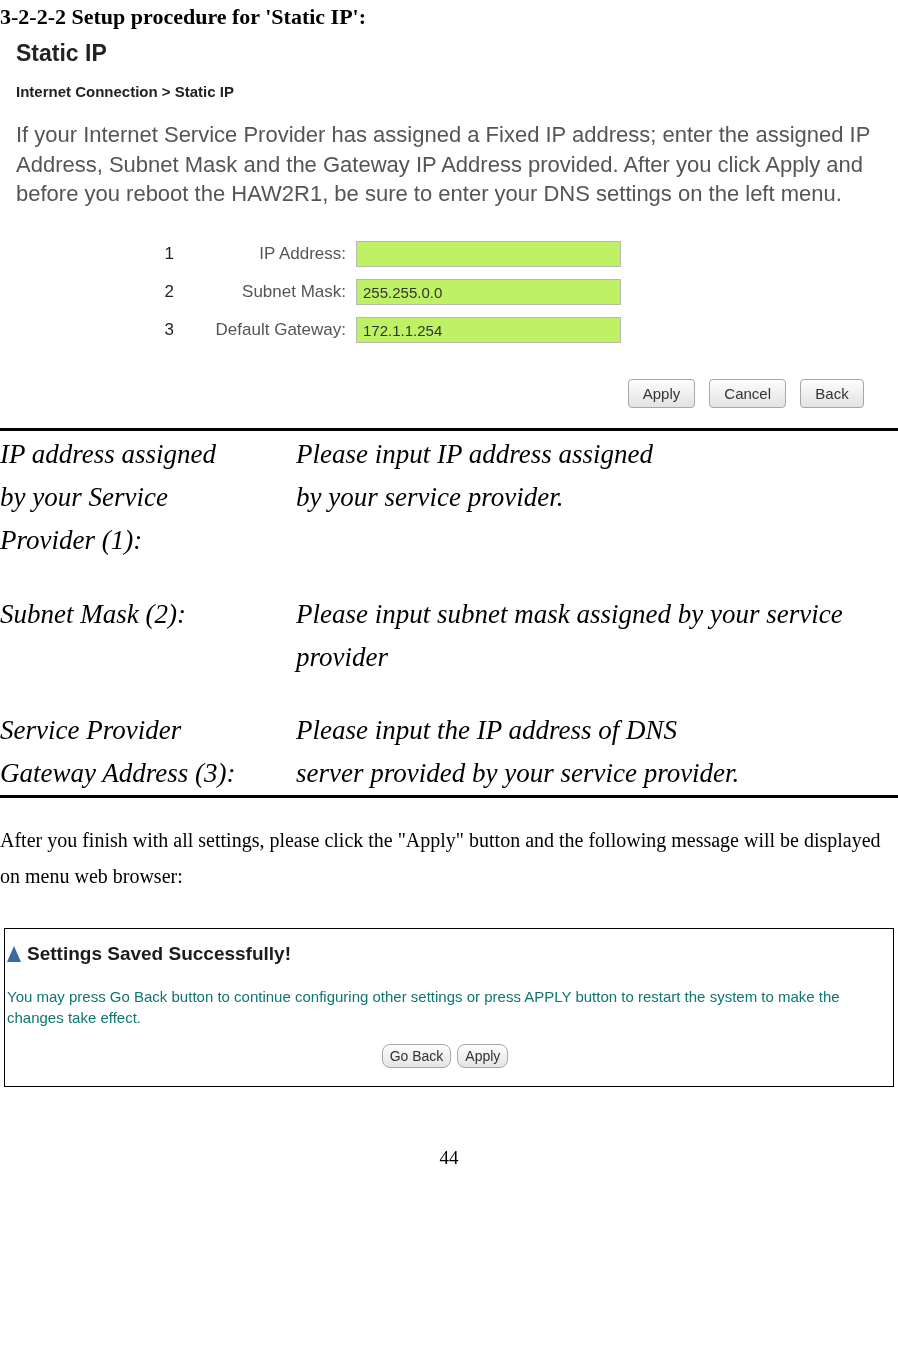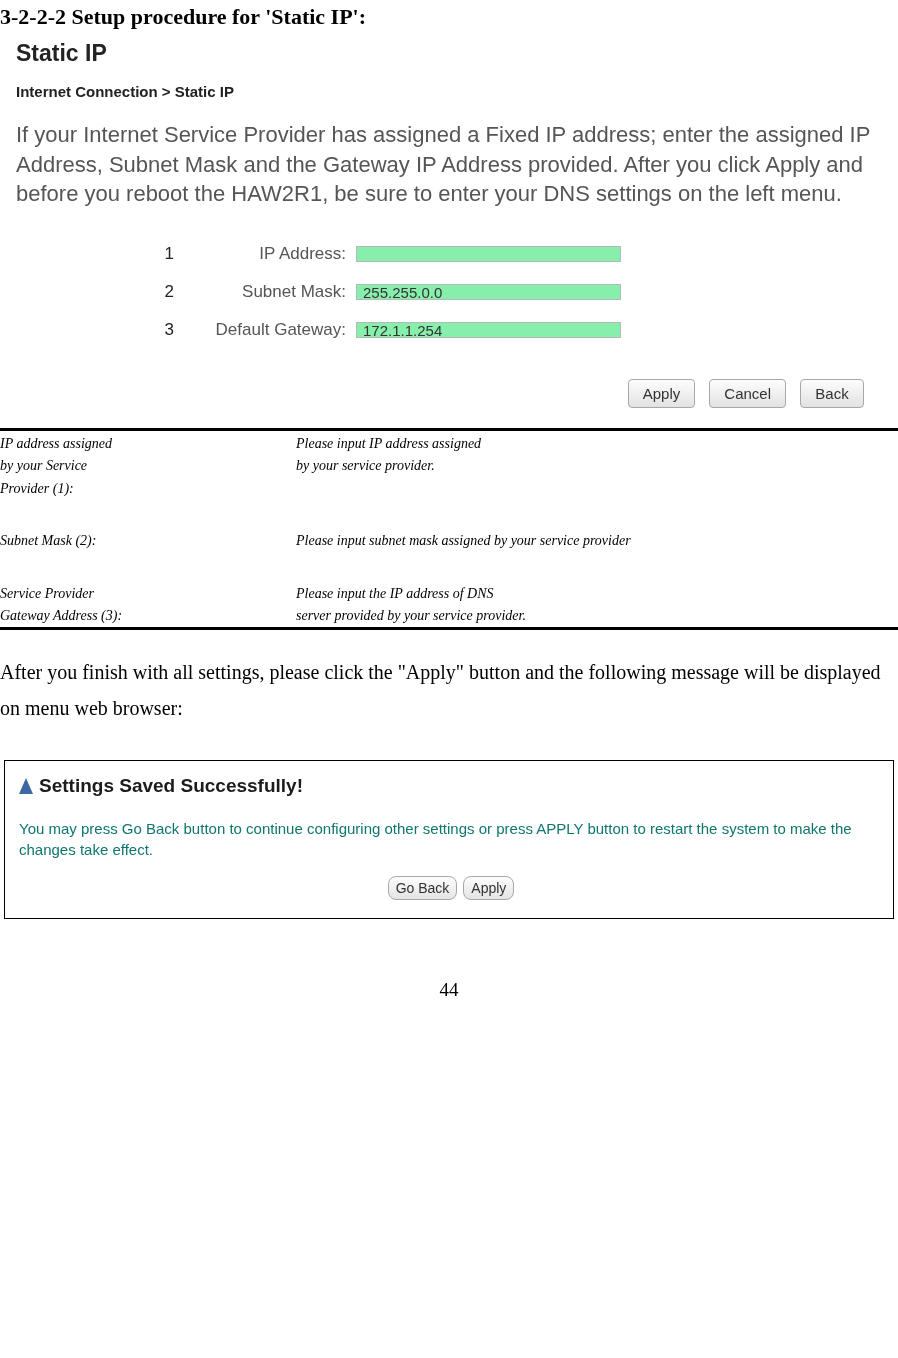--- a/index.html
+++ b/index.html
@@ -59,27 +59,27 @@
     }
     .ss1-label {
       width: 180px;
       text-align: right;
       font-size: 17px;
       color: #555;
       padding-right: 10px;
     }
     .ss1-input {
       border: 1px solid #b8b8b8;
-      height: 16px;
+      height: 26px;
       width: 265px;
       font-size: 15px;
       padding: 2px 6px;
       color: #333;
       font-family: Arial, Helvetica, sans-serif;
-      background: #86efac;
+      background: #bef264;
     }
     .ss1-buttons {
       display: flex;
       justify-content: flex-end;
       gap: 14px;
       padding-right: 18px;
       margin-top: 32px;
     }
     .ss1-btn {
       font-family: Arial, Helvetica, sans-serif;
@@ -91,36 +91,36 @@
       color: #333;
       cursor: pointer;
       min-width: 64px;
     }
     .desc-block {
       border-top: 3px solid #000;
       border-bottom: 3px solid #000;
       margin: 0 0 24px 0;
       padding: 2px 0 0 0;
       font-style: italic;
-      font-size: 14px;
+      font-size: 27px;
       line-height: 1.6;
     }
     .desc-row { display: flex; }
     .desc-left { width: 296px; flex-shrink: 0; }
     .desc-right { flex: 1; }
     .desc-gap { height: 30px; }
     .paragraph {
       font-size: 20px;
       line-height: 1.8;
       margin-bottom: 34px;
     }
     .screenshot2 {
       border: 1px solid #000;
       margin: 0 4px 0 4px;
-      padding: 14px 10px 18px 14px;
+      padding: 14px 10px 18px 2px;
       font-family: Arial, Helvetica, sans-serif;
     }
     .ss2-title {
       display: flex;
       align-items: center;
       font-size: 19px;
       font-weight: bold;
       color: #1c1c1c;
       margin-bottom: 22px;
     }

